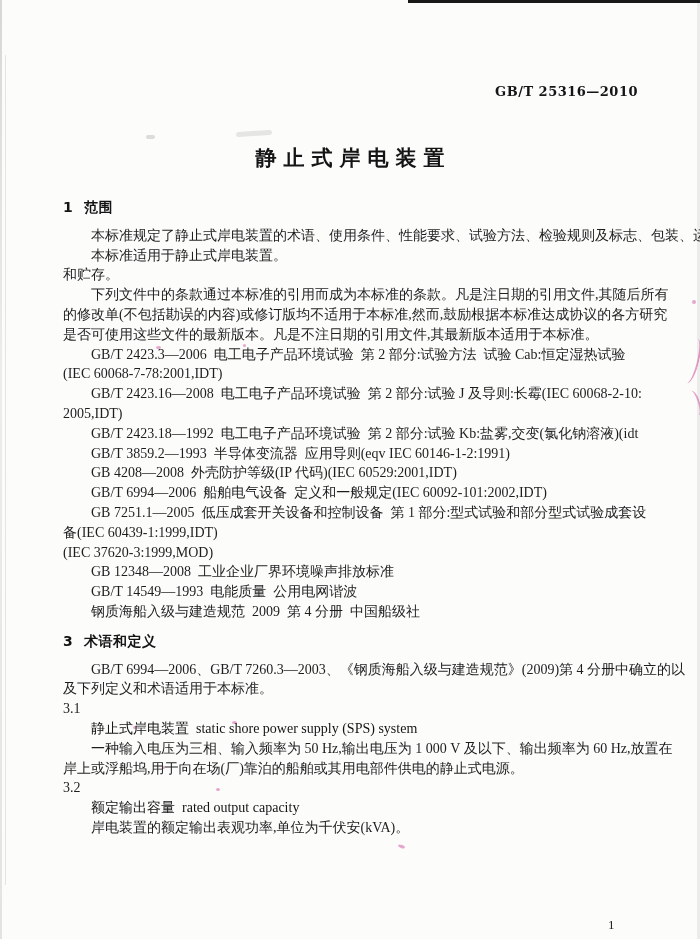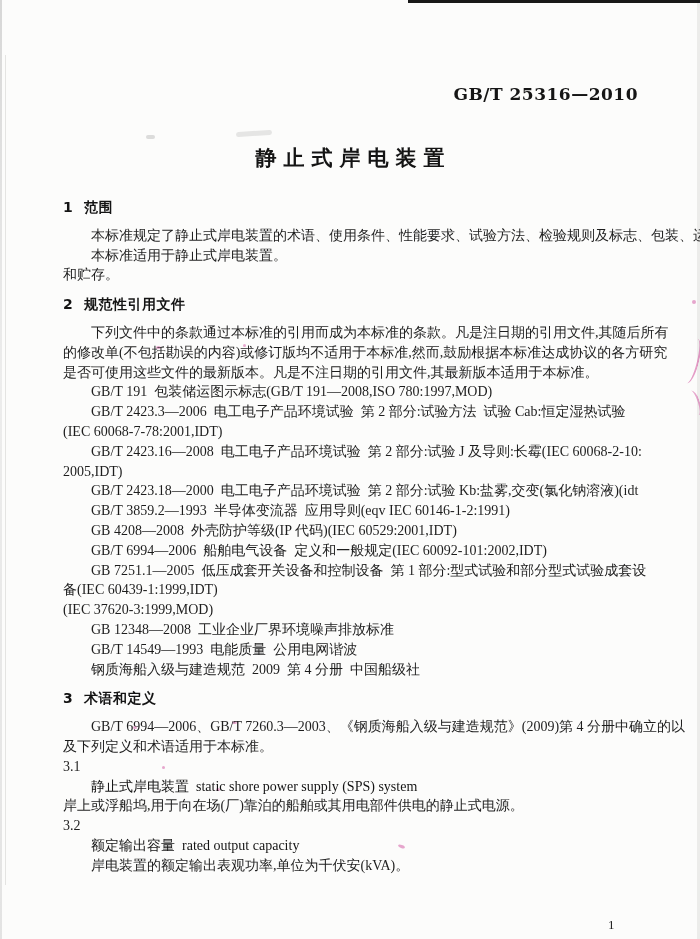--- a/index.html
+++ b/index.html
@@ -26,21 +26,21 @@
   .pk-f{left:133px;top:726px;width:4px;height:3px;}
   .pk-g{left:232px;top:721px;width:5px;height:3px;}
   .pk-h{left:162px;top:766px;width:3px;height:3px;}
   .pk-i{left:216px;top:788px;width:4px;height:3px;}
   .pk-j{left:398px;top:845px;width:7px;height:3px;transform:rotate(20deg);}
 
   
   .doc-code{
     position:absolute;top:84px;right:62px;
     font-family:"DejaVu Serif","Liberation Serif",serif;
-    font-weight:bold;font-size:17px;letter-spacing:.5px;color:#151515;
+    font-weight:bold;font-size:13px;letter-spacing:.5px;color:#151515;
   }
   .doc-title{
     position:absolute;top:144px;left:0;width:100%;
     text-align:center;font-size:21px;font-weight:700;
     letter-spacing:7px;text-indent:7px;color:#141414;
     font-family:Liberation Serif, serif;
   }
   
   .doc-body{
     position:absolute;left:63px;top:198px;width:590px;
@@ -81,43 +81,42 @@
 <div class="artifact pink pk-j"></div>
 
 <div class="doc-code">GB/T 25316—2010</div>
 <div class="doc-title">静止式岸电装置</div>
 
 <div class="doc-body">
     <div class="ln h">1  范围</div>
     <div class="ln i">本标准规定了静止式岸电装置的术语、使用条件、性能要求、试验方法、检验规则及标志、包装、运输</div>
     <div class="ln i">本标准适用于静止式岸电装置。</div>
     <div class="ln f">和贮存。</div>
-    <div class="ln h">2  规范性引用文件</div>
     <div class="ln i">下列文件中的条款通过本标准的引用而成为本标准的条款。凡是注日期的引用文件,其随后所有</div>
     <div class="ln f">的修改单(不包括勘误的内容)或修订版均不适用于本标准,然而,鼓励根据本标准达成协议的各方研究</div>
     <div class="ln f">是否可使用这些文件的最新版本。凡是不注日期的引用文件,其最新版本适用于本标准。</div>
-    <div class="ln i">GB/T 191  包装储运图示标志(GB/T 191—2008,ISO 780:1997,MOD)</div>
     <div class="ln i">GB/T 2423.3—2006  电工电子产品环境试验  第 2 部分:试验方法  试验 Cab:恒定湿热试验</div>
     <div class="ln f">(IEC 60068-7-78:2001,IDT)</div>
     <div class="ln i">GB/T 2423.16—2008  电工电子产品环境试验  第 2 部分:试验 J 及导则:长霉(IEC 60068-2-10:</div>
     <div class="ln f">2005,IDT)</div>
-    <div class="ln i">GB/T 2423.18—2000  电工电子产品环境试验  第 2 部分:试验 Kb:盐雾,交变(氯化钠溶液)(idt</div>
+    <div class="ln i">GB/T 2423.18—1992  电工电子产品环境试验  第 2 部分:试验 Kb:盐雾,交变(氯化钠溶液)(idt</div>
     <div class="ln i">GB/T 3859.2—1993  半导体变流器  应用导则(eqv IEC 60146-1-2:1991)</div>
     <div class="ln i">GB 4208—2008  外壳防护等级(IP 代码)(IEC 60529:2001,IDT)</div>
     <div class="ln i">GB/T 6994—2006  船舶电气设备  定义和一般规定(IEC 60092-101:2002,IDT)</div>
     <div class="ln i">GB 7251.1—2005  低压成套开关设备和控制设备  第 1 部分:型式试验和部分型式试验成套设</div>
     <div class="ln f">备(IEC 60439-1:1999,IDT)</div>
     <div class="ln f">(IEC 37620-3:1999,MOD)</div>
     <div class="ln i">GB 12348—2008  工业企业厂界环境噪声排放标准</div>
     <div class="ln i">GB/T 14549—1993  电能质量  公用电网谐波</div>
     <div class="ln i">钢质海船入级与建造规范  2009  第 4 分册  中国船级社</div>
     <div class="ln h">3  术语和定义</div>
     <div class="ln i">GB/T 6994—2006、GB/T 7260.3—2003、《钢质海船入级与建造规范》(2009)第 4 分册中确立的以</div>
     <div class="ln f">及下列定义和术语适用于本标准。</div>
     <div class="ln n">3.1</div>
     <div class="ln t">静止式岸电装置  static shore power supply (SPS) system</div>
+    <div class="ln i">一种输入电压为三相、输入频率为 50 Hz,输出电压为 1 000 V 及以下、输出频率为 60 Hz,放置在</div>
     <div class="ln f">岸上或浮船坞,用于向在场(厂)靠泊的船舶或其用电部件供电的静止式电源。</div>
     <div class="ln n">3.2</div>
     <div class="ln t">额定输出容量  rated output capacity</div>
     <div class="ln i">岸电装置的额定输出表观功率,单位为千伏安(kVA)。</div>
   </div>
 
 <div class="page-number">1</div>
 
 </body></html>

